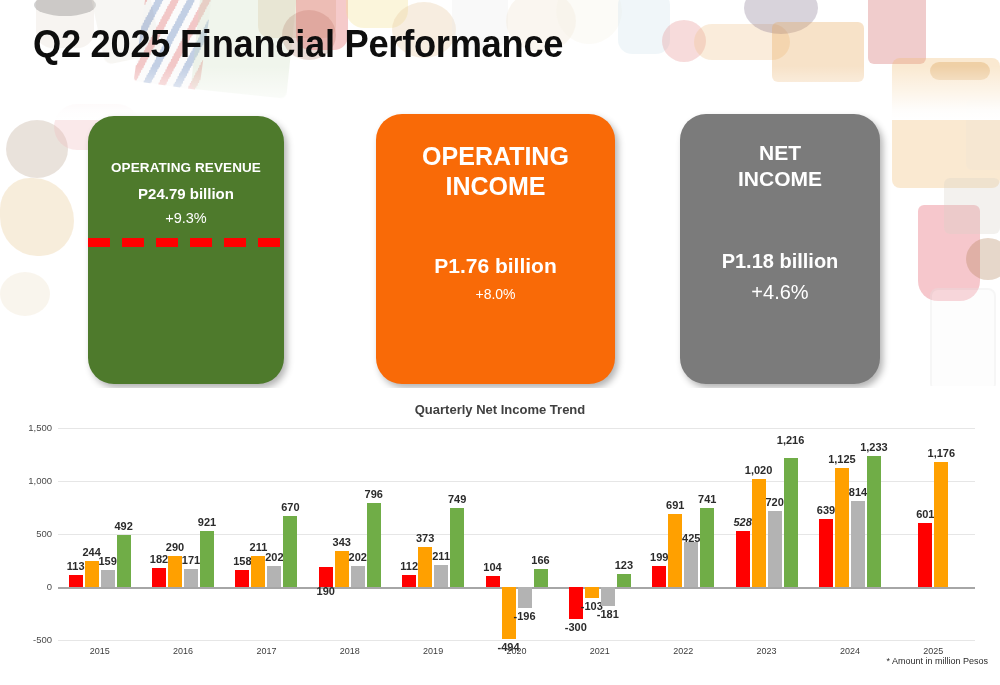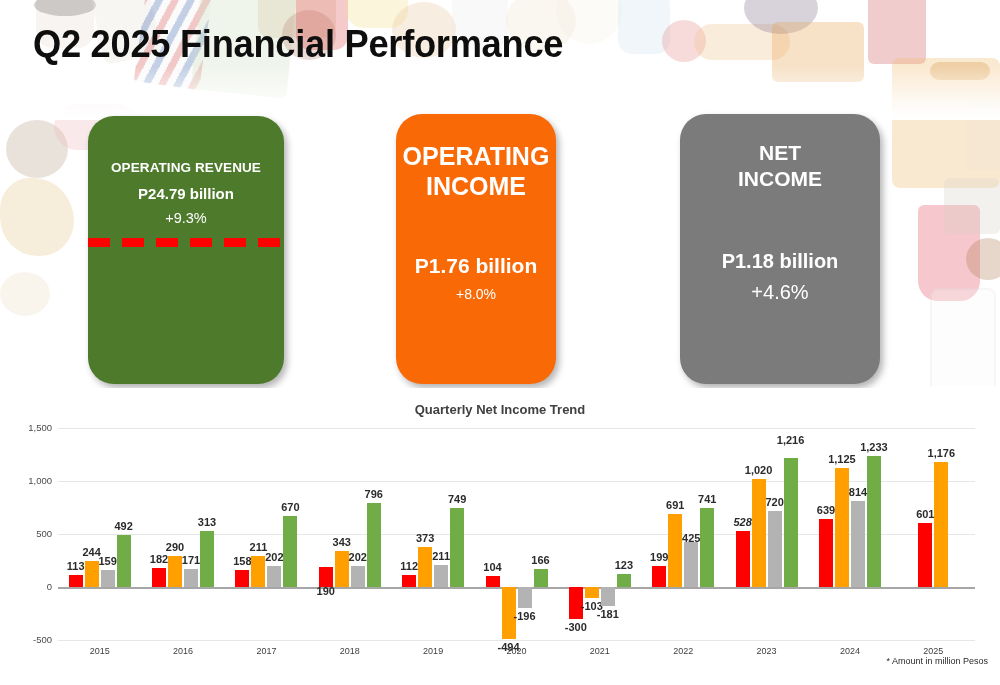--- a/index.html
+++ b/index.html
@@ -34,21 +34,21 @@
   }
 
   
   .card {
     position: absolute; border-radius: 26px;
     box-shadow: 3px 4px 7px rgba(0,0,0,.30);
     color: #fff; text-align: center;
     display: flex; flex-direction: column; align-items: center;
   }
   .card-green  { left: 88px;  top: 116px; width: 196px; height: 268px; background: #4e7a2c; }
-  .card-orange { left: 376px; top: 114px; width: 160px; height: 270px; background: #f96a07; margin-left: 20px; }
+  .card-orange { left: 376px; top: 114px; width: 239px; height: 270px; background: #f96a07; }
   .card-gray   { left: 680px; top: 114px; width: 200px; height: 270px; background: #7b7b7b; }
 
   .kpi-label { font-weight: 700; line-height: 1.15; }
   .kpi-value { font-weight: 700; }
   .kpi-delta { font-weight: 400; }
 
   .card-green .kpi-label { font-size: 13.5px; letter-spacing: .1px; }
   .card-green .kpi-value { font-size: 15px; margin-top: 9px; }
   .card-green .kpi-delta { font-size: 14.5px; margin-top: 8px; }
   .g-top { margin-top: 29px; }
@@ -186,21 +186,21 @@
         <div class="bar" style="left: 58.6818px; top: 106.848px; height: 52.152px; background: rgb(112, 173, 71);"></div>
         <div class="bar-label" style="left: 45.6818px; top: 91.848px;">492</div>
         <div class="xlabel" style="left: 1.68182px;">2015</div>
         <div class="bar" style="left: 94.0455px; top: 139.708px; height: 19.292px; background: rgb(255, 0, 0);"></div>
         <div class="bar-label" style="left: 81.0455px; top: 124.708px;">182</div>
         <div class="bar" style="left: 110.045px; top: 128.26px; height: 30.74px; background: rgb(255, 160, 0);"></div>
         <div class="bar-label" style="left: 97.0455px; top: 113.26px;">290</div>
         <div class="bar" style="left: 126.045px; top: 140.874px; height: 18.126px; background: rgb(179, 179, 179);"></div>
         <div class="bar-label" style="left: 113.045px; top: 125.874px;">171</div>
         <div class="bar" style="left: 142.045px; top: 102.608px; height: 56.392px; background: rgb(112, 173, 71);"></div>
-        <div class="bar-label" style="left: 129.045px; top: 87.608px;">313</div>
+        <div class="bar-label" style="left: 129.045px; top: 87.608px;">921</div>
         <div class="xlabel" style="left: 85.0455px;">2016</div>
         <div class="bar" style="left: 177.409px; top: 142.252px; height: 16.748px; background: rgb(255, 0, 0);"></div>
         <div class="bar-label" style="left: 164.409px; top: 127.252px;">158</div>
         <div class="bar" style="left: 193.409px; top: 128.472px; height: 30.528px; background: rgb(255, 160, 0);"></div>
         <div class="bar-label" style="left: 180.409px; top: 113.472px;">211</div>
         <div class="bar" style="left: 209.409px; top: 137.588px; height: 21.412px; background: rgb(179, 179, 179);"></div>
         <div class="bar-label" style="left: 196.409px; top: 122.588px;">202</div>
         <div class="bar" style="left: 225.409px; top: 87.98px; height: 71.02px; background: rgb(112, 173, 71);"></div>
         <div class="bar-label" style="left: 212.409px; top: 72.98px;">670</div>
         <div class="xlabel" style="left: 168.409px;">2017</div>

